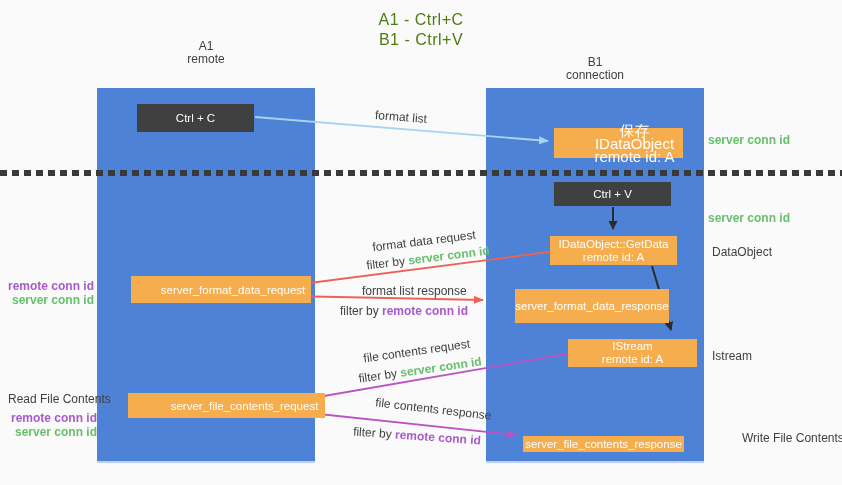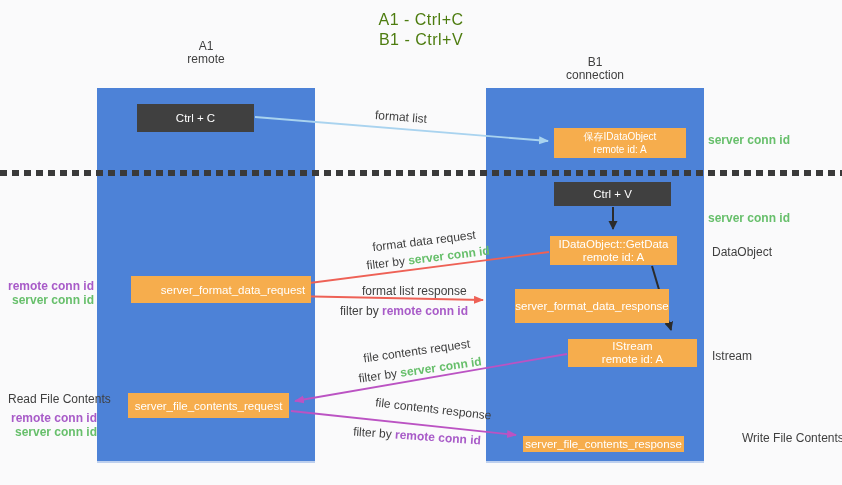--- a/index.html
+++ b/index.html
@@ -88,21 +88,21 @@
     <line x1="549" y1="252" x2="294" y2="285" stroke="#ee6156" stroke-width="1.8" marker-end="url(#m-red)"></line>
     <line x1="289" y1="296" x2="483" y2="300" stroke="#ee6156" stroke-width="1.8" marker-end="url(#m-red)"></line>
     <line x1="567" y1="354" x2="295" y2="401" stroke="#bb53c3" stroke-width="1.8" marker-end="url(#m-mag)"></line>
     <line x1="291" y1="411" x2="516" y2="435" stroke="#bb53c3" stroke-width="1.8" marker-end="url(#m-mag)"></line>
   </svg>
 
   <div class="node green" style="left:137px;top:104px;width:117px;height:28px;">
     <div>Ctrl + C</div>
   </div>
 
-  <div class="node orange" style="left:554px;top:128px;width:132px;height:30px;font-size:10px;line-height:13px;">
+  <div class="node orange" style="left:554px;top:128px;width:97px;height:30px;font-size:15px;line-height:13px;padding-left:32px;">
     <div>保存IDataObject</div>
     <div>remote id: A</div>
   </div>
 
   <div class="node green" style="left:554px;top:182px;width:117px;height:24px;">
     <div>Ctrl + V</div>
   </div>
 
   <div class="node orange" style="left:550px;top:236px;width:127px;height:29px;font-size:11.5px;line-height:13px;">
     <div>IDataObject::GetData</div>
@@ -115,21 +115,21 @@
 
   <div class="node orange" style="left:490px;top:289px;width:154px;height:34px;margin-left:25px;">
     <div>server_format_data_response</div>
   </div>
 
   <div class="node orange" style="left:568px;top:339px;width:129px;height:28px;font-size:11.5px;line-height:13px;">
     <div>IStream</div>
     <div>remote id: A</div>
   </div>
 
-  <div class="node orange" style="left:128px;top:393px;width:161px;height:25px;">
+  <div class="node orange" style="left:128px;top:393px;width:161px;height:25px;padding-left:36px;">
     <div>server_file_contents_request</div>
   </div>
 
   <div class="node orange" style="left:523px;top:425px;width:161px;height:16px;margin-top:11px;">
     <div>server_file_contents_response</div>
   </div>
 
   <div class="flabel" style="left:375px;top:110px;transform:rotate(4.5deg);">format list</div>
 
   <div class="flabel" style="left:372px;top:234px;transform:rotate(-7deg);">format data request</div>

